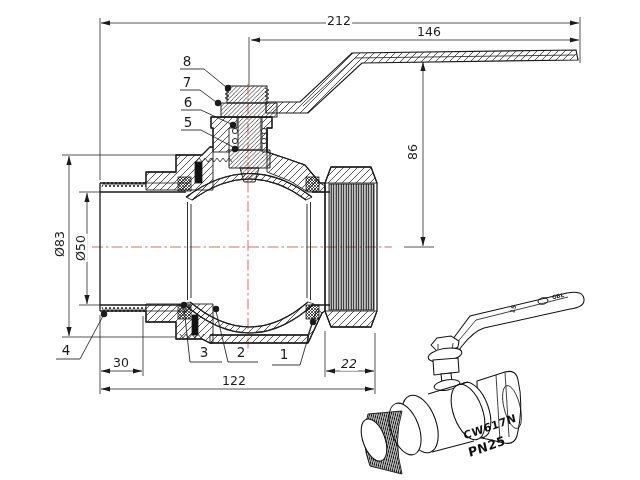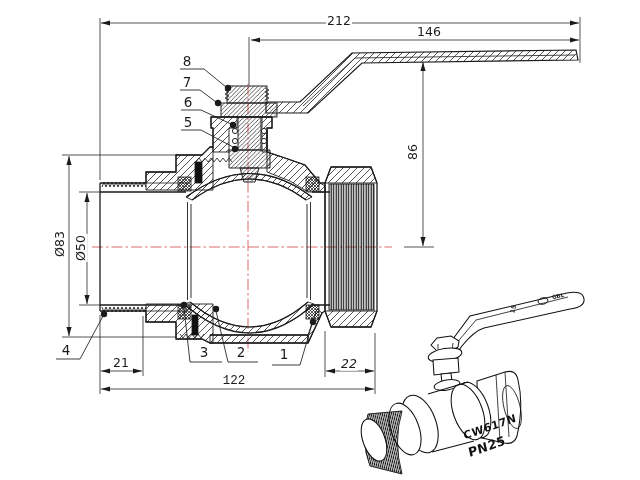--- a/index.html
+++ b/index.html
@@ -205,22 +205,22 @@
       <ellipse cx="374" cy="440" rx="11" ry="22" transform="rotate(-20 374 440)" fill="#fff"></ellipse>
     </g>
   </g>
 </svg>
 
 <span class="lbl" style="left:339px;top:21px;text-align:center;">212</span>
 <span class="lbl" style="left:412px;top:32px;margin-left:17px;">146</span>
 <span class="lbl rot" style="left:413px;top:152px;">86</span>
 <span class="lbl rot" style="left:60px;top:244px;">Ø83</span>
 <span class="lbl rot" style="left:81px;top:248px;">Ø50</span>
-<span class="lbl" style="left:121px;top:363px;">21</span>
-<span class="lbl" style="left:234px;top:381px;font-family:Liberation Mono, monospace;">122</span>
+<span class="lbl" style="left:121px;top:363px;">30</span>
+<span class="lbl" style="left:234px;top:381px;">122</span>
 <span class="lbl" style="left:349px;top:364px;font-style:italic;">22</span>
 
 <span class="callout" style="left:284px;top:355px;">1</span>
 <span class="callout" style="left:241px;top:353px;">2</span>
 <span class="callout" style="left:204px;top:353px;">3</span>
 <span class="callout" style="left:66px;top:351px;">4</span>
 <span class="callout" style="left:188px;top:123px;">5</span>
 <span class="callout" style="left:188px;top:103px;">6</span>
 <span class="callout" style="left:187px;top:83px;">7</span>
 <span class="callout" style="left:187px;top:62px;">8</span>

